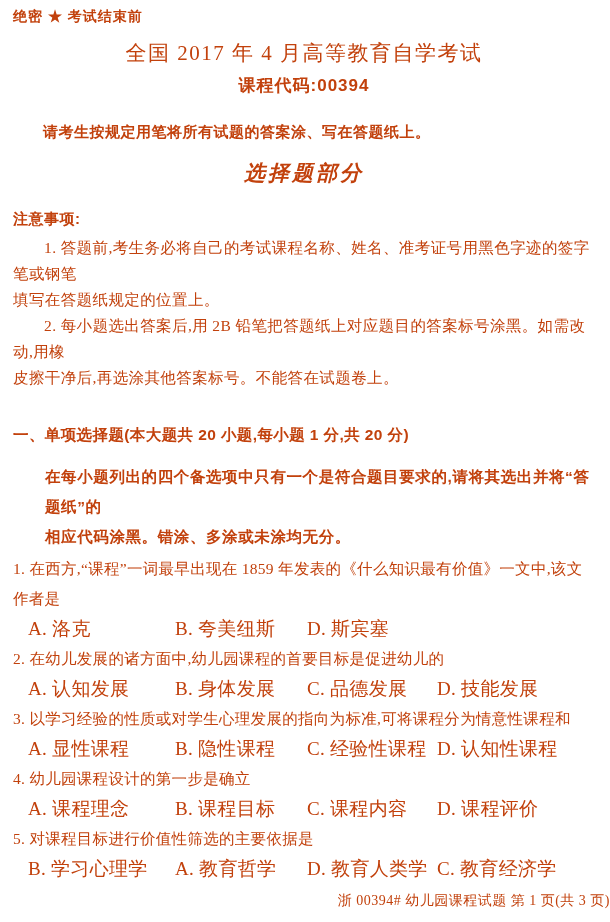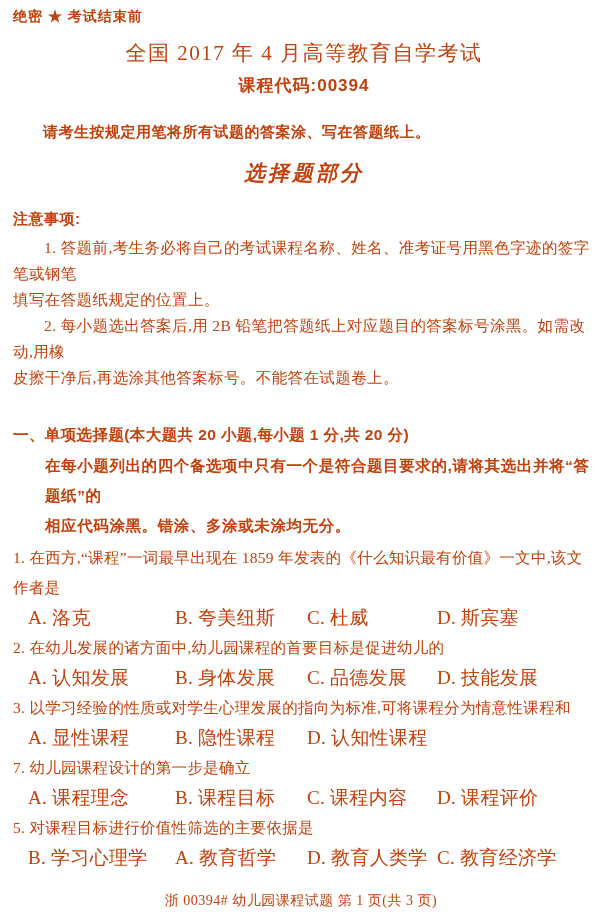--- a/index.html
+++ b/index.html
@@ -31,36 +31,36 @@
   .section-title{
     text-align:center;font-size:21px;letter-spacing:3px;margin-top:17px;font-style:italic;
   }
   .notes-heading{font-size:15px;margin-top:23px;letter-spacing:0.5px;}
   .notes{margin-top:6px;font-size:15.5px;}
   .note-line{line-height:26px;letter-spacing:0.4px;}
   .note-line.indent{text-indent:2em;}
   .part-heading{
     font-size:15.5px;margin-top:33px;line-height:22px;letter-spacing:0.4px;
   }
-  .part-instructions{margin-top:5px;}
+  .part-instructions{margin-top:16px;}
   .instr-line{
     font-size:15.5px;line-height:30px;padding-left:32px;letter-spacing:0.6px;
     font-family:"Liberation Sans", sans-serif;font-weight:700;
   }
   .questions{margin-top:2px;}
   .stem{font-size:15.5px;line-height:30px;letter-spacing:0.3px;}
   .options{
     display:grid;
     grid-template-columns:147px 132px 130px auto;
     padding-left:15px;
     font-size:19px;line-height:30px;letter-spacing:0.3px;
   }
   .footer{
-    position:absolute;left:0;right:8px;bottom:12px;
-    text-align:center;font-size:14px;letter-spacing:0.5px;
+    position:absolute;left:0;right:0;bottom:12px;
+    text-align:right;font-size:14px;letter-spacing:0.5px;
   }
 </style>
 </head>
 <body>
 
 <div class="page">
   <div class="security bold-sans">绝密 ★ 考试结束前</div>
 
   <div class="exam-session">全国 2017 年 4 月高等教育自学考试</div>
 
@@ -90,43 +90,43 @@
       <div class="instr-line">在每小题列出的四个备选项中只有一个是符合题目要求的,请将其选出并将“答题纸”的</div>
       <div class="instr-line">相应代码涂黑。错涂、多涂或未涂均无分。</div>
     </div>
 
   <div class="questions" id="questions-list">
       <div class="question">
         <div class="stem">1. 在西方,“课程”一词最早出现在 1859 年发表的《什么知识最有价值》一文中,该文作者是</div>
         <div class="options">
           <div class="option">A. 洛克</div>
           <div class="option">B. 夸美纽斯</div>
-          <div class="option">C. 杜威</div>
           <div class="option">D. 斯宾塞</div>
         </div>
       </div>
       <div class="question">
         <div class="stem">2. 在幼儿发展的诸方面中,幼儿园课程的首要目标是促进幼儿的</div>
         <div class="options">
           <div class="option">A. 认知发展</div>
           <div class="option">B. 身体发展</div>
           <div class="option">C. 品德发展</div>
           <div class="option">D. 技能发展</div>
         </div>
       </div>
       <div class="question">
         <div class="stem">3. 以学习经验的性质或对学生心理发展的指向为标准,可将课程分为情意性课程和</div>
         <div class="options">
           <div class="option">A. 显性课程</div>
           <div class="option">B. 隐性课程</div>
+          <div class="option">C. 经验性课程</div>
           <div class="option">D. 认知性课程</div>
         </div>
       </div>
       <div class="question">
-        <div class="stem">7. 幼儿园课程设计的第一步是确立</div>
+        <div class="stem">4. 幼儿园课程设计的第一步是确立</div>
         <div class="options">
           <div class="option">A. 课程理念</div>
           <div class="option">B. 课程目标</div>
           <div class="option">C. 课程内容</div>
           <div class="option">D. 课程评价</div>
         </div>
       </div>
       <div class="question">
         <div class="stem">5. 对课程目标进行价值性筛选的主要依据是</div>
         <div class="options">

